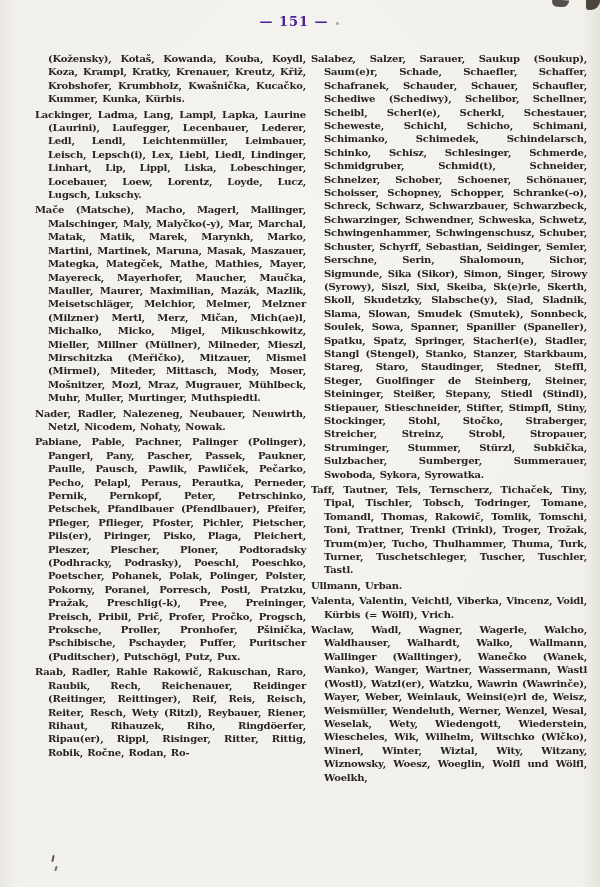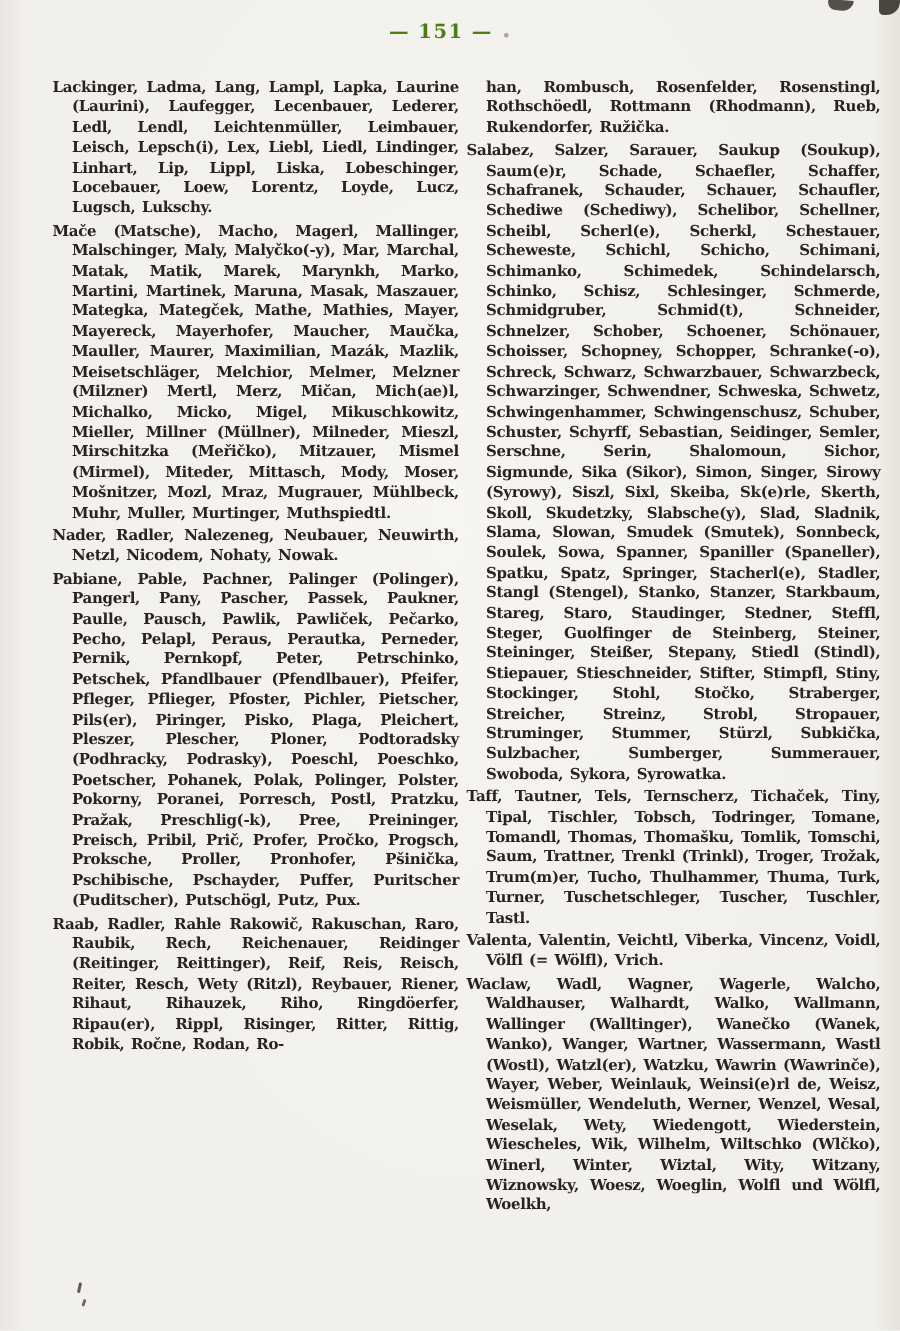--- a/index.html
+++ b/index.html
@@ -14,21 +14,21 @@
     position: absolute; inset: 0;
     background:
       radial-gradient(ellipse at 50% 40%, rgba(255,255,255,0.35), rgba(0,0,0,0) 70%),
       linear-gradient(90deg, rgba(120,110,95,0.07), rgba(0,0,0,0) 3%, rgba(0,0,0,0) 97%, rgba(120,110,95,0.10));
     pointer-events: none;
   }
   .page-number {
     position: absolute; top: 14px; left: 0; width: 588px;
     text-align: center;
     font-weight: bold; font-size: 13px;
-    color: #4d7c0f; letter-spacing: 1px;
+    color: #4c1d95; letter-spacing: 1px;
   }
   .col {
     position: absolute; top: 52px;
     font-weight: bold; font-size: 10px; line-height: 13.4px;
     color: #282420;
     text-align: justify;
     letter-spacing: -0.2px;
     word-spacing: 1px;
   }
   .col-left  { left: 35px;  width: 271px; }
@@ -46,32 +46,33 @@
 </head>
 <body>
 
 <div>
 
   <div class="paper-shade"></div>
 
   <div class="page-number">— 151 —</div>
 
   <div class="col col-left">
+    <p class="para cont">(Kožensky), Kotaš, Kowanda, Kouba, Koydl, Koza, Krampl, Kratky, Krenauer, Kreutz, Křiž, Krobshofer, Krumbholz, Kwašnička, Kucačko, Kummer, Kunka, Kürbis.</p>
     <p class="para">Lackinger, Ladma, Lang, Lampl, Lapka, Laurine (Laurini), Laufegger, Lecenbauer, Lederer, Ledl, Lendl, Leichtenmüller, Leimbauer, Leisch, Lepsch(i), Lex, Liebl, Liedl, Lindinger, Linhart, Lip, Lippl, Liska, Lobeschinger, Locebauer, Loew, Lorentz, Loyde, Lucz, Lugsch, Lukschy.</p>
     <p class="para">Mače (Matsche), Macho, Magerl, Mallinger, Malschinger, Maly, Malyčko(-y), Mar, Marchal, Matak, Matik, Marek, Marynkh, Marko, Martini, Martinek, Maruna, Masak, Maszauer, Mategka, Mategček, Mathe, Mathies, Mayer, Mayereck, Mayerhofer, Maucher, Maučka, Mauller, Maurer, Maximilian, Mazák, Mazlik, Meisetschläger, Melchior, Melmer, Melzner (Milzner) Mertl, Merz, Mičan, Mich(ae)l, Michalko, Micko, Migel, Mikuschkowitz, Mieller, Millner (Müllner), Milneder, Mieszl, Mirschitzka (Meřičko), Mitzauer, Mismel (Mirmel), Miteder, Mittasch, Mody, Moser, Mošnitzer, Mozl, Mraz, Mugrauer, Mühlbeck, Muhr, Muller, Murtinger, Muthspiedtl.</p>
     <p class="para">Nader, Radler, Nalezeneg, Neubauer, Neuwirth, Netzl, Nicodem, Nohaty, Nowak.</p>
     <p class="para">Pabiane, Pable, Pachner, Palinger (Polinger), Pangerl, Pany, Pascher, Passek, Paukner, Paulle, Pausch, Pawlik, Pawliček, Pečarko, Pecho, Pelapl, Peraus, Perautka, Perneder, Pernik, Pernkopf, Peter, Petrschinko, Petschek, Pfandlbauer (Pfendlbauer), Pfeifer, Pfleger, Pflieger, Pfoster, Pichler, Pietscher, Pils(er), Piringer, Pisko, Plaga, Pleichert, Pleszer, Plescher, Ploner, Podtoradsky (Podhracky, Podrasky), Poeschl, Poeschko, Poetscher, Pohanek, Polak, Polinger, Polster, Pokorny, Poranei, Porresch, Postl, Pratzku, Pražak, Preschlig(-k), Pree, Preininger, Preisch, Pribil, Prič, Profer, Pročko, Progsch, Proksche, Proller, Pronhofer, Pšinička, Pschibische, Pschayder, Puffer, Puritscher (Puditscher), Putschögl, Putz, Pux.</p>
     <p class="para">Raab, Radler, Rahle Rakowič, Rakuschan, Raro, Raubik, Rech, Reichenauer, Reidinger (Reitinger, Reittinger), Reif, Reis, Reisch, Reiter, Resch, Wety (Ritzl), Reybauer, Riener, Rihaut, Rihauzek, Riho, Ringdöerfer, Ripau(er), Rippl, Risinger, Ritter, Rittig, Robik, Ročne, Rodan, Ro-</p>
   </div>
 
   <div class="col col-right">
-    <p class="para cont">han, Rombusch, Rosenfelder, Rosenstingl, Rothschöedl, Rottmann (Rhodmann), Rueb, Rukendorfer, Ružička.</p>
     <p class="para">Salabez, Salzer, Sarauer, Saukup (Soukup), Saum(e)r, Schade, Schaefler, Schaffer, Schafranek, Schauder, Schauer, Schaufler, Schediwe (Schediwy), Schelibor, Schellner, Scheibl, Scherl(e), Scherkl, Schestauer, Scheweste, Schichl, Schicho, Schimani, Schimanko, Schimedek, Schindelarsch, Schinko, Schisz, Schlesinger, Schmerde, Schmidgruber, Schmid(t), Schneider, Schnelzer, Schober, Schoener, Schönauer, Schoisser, Schopney, Schopper, Schranke(-o), Schreck, Schwarz, Schwarzbauer, Schwarzbeck, Schwarzinger, Schwendner, Schweska, Schwetz, Schwingenhammer, Schwingenschusz, Schuber, Schuster, Schyrff, Sebastian, Seidinger, Semler, Serschne, Serin, Shalomoun, Sichor, Sigmunde, Sika (Sikor), Simon, Singer, Sirowy (Syrowy), Siszl, Sixl, Skeiba, Sk(e)rle, Skerth, Skoll, Skudetzky, Slabsche(y), Slad, Sladnik, Slama, Slowan, Smudek (Smutek), Sonnbeck, Soulek, Sowa, Spanner, Spaniller (Spaneller), Spatku, Spatz, Springer, Stacherl(e), Stadler, Stangl (Stengel), Stanko, Stanzer, Starkbaum, Stareg, Staro, Staudinger, Stedner, Steffl, Steger, Guolfinger de Steinberg, Steiner, Steininger, Steißer, Stepany, Stiedl (Stindl), Stiepauer, Stieschneider, Stifter, Stimpfl, Stiny, Stockinger, Stohl, Stočko, Straberger, Streicher, Streinz, Strobl, Stropauer, Struminger, Stummer, Stürzl, Subkička, Sulzbacher, Sumberger, Summerauer, Swoboda, Sykora, Syrowatka.</p>
-    <p class="para">Taff, Tautner, Tels, Ternscherz, Tichaček, Tiny, Tipal, Tischler, Tobsch, Todringer, Tomane, Tomandl, Thomas, Thomašku, Tomlik, Tomschi, Saum, Trattner, Trenkl (Trinkl), Troger, Trožak, Trum(m)er, Tucho, Thulhammer, Thuma, Turk, Turner, Tuschetschleger, Tuscher, Tuschler, Tastl.</p>
-    <p class="para">Valenta, Valentin, Veichtl, Viberka, Vincenz, Voidl, Völfl (= Wölfl), Vrich.</p>
+    <p class="para">Taff, Tautner, Tels, Ternscherz, Tichaček, Tiny, Tipal, Tischler, Tobsch, Todringer, Tomane, Tomandl, Thomas, Rakowič, Tomlik, Tomschi, Toni, Trattner, Trenkl (Trinkl), Troger, Trožak, Trum(m)er, Tucho, Thulhammer, Thuma, Turk, Turner, Tuschetschleger, Tuscher, Tuschler, Tastl.</p>
+    <p class="para">Ullmann, Urban.</p>
+    <p class="para">Valenta, Valentin, Veichtl, Viberka, Vincenz, Voidl, Kürbis (= Wölfl), Vrich.</p>
     <p class="para">Waclaw, Wadl, Wagner, Wagerle, Walcho, Waldhauser, Walhardt, Walko, Wallmann, Wallinger (Walltinger), Wanečko (Wanek, Wanko), Wanger, Wartner, Wassermann, Wastl (Wostl), Watzl(er), Watzku, Wawrin (Wawrinče), Wayer, Weber, Weinlauk, Weinsi(e)rl de, Weisz, Weismüller, Wendeluth, Werner, Wenzel, Wesal, Weselak, Wety, Wiedengott, Wiederstein, Wiescheles, Wik, Wilhelm, Wiltschko (Wlčko), Winerl, Winter, Wiztal, Wity, Witzany, Wiznowsky, Woesz, Woeglin, Wolfl und Wölfl, Woelkh,</p>
   </div>
 
   <div class="ink ink-tr-1"></div>
   <div class="ink ink-tr-2"></div>
   <div class="ink ink-dot"></div>
   <div class="ink ink-bl-1"></div>
   <div class="ink ink-bl-2"></div>
 
 </div>

